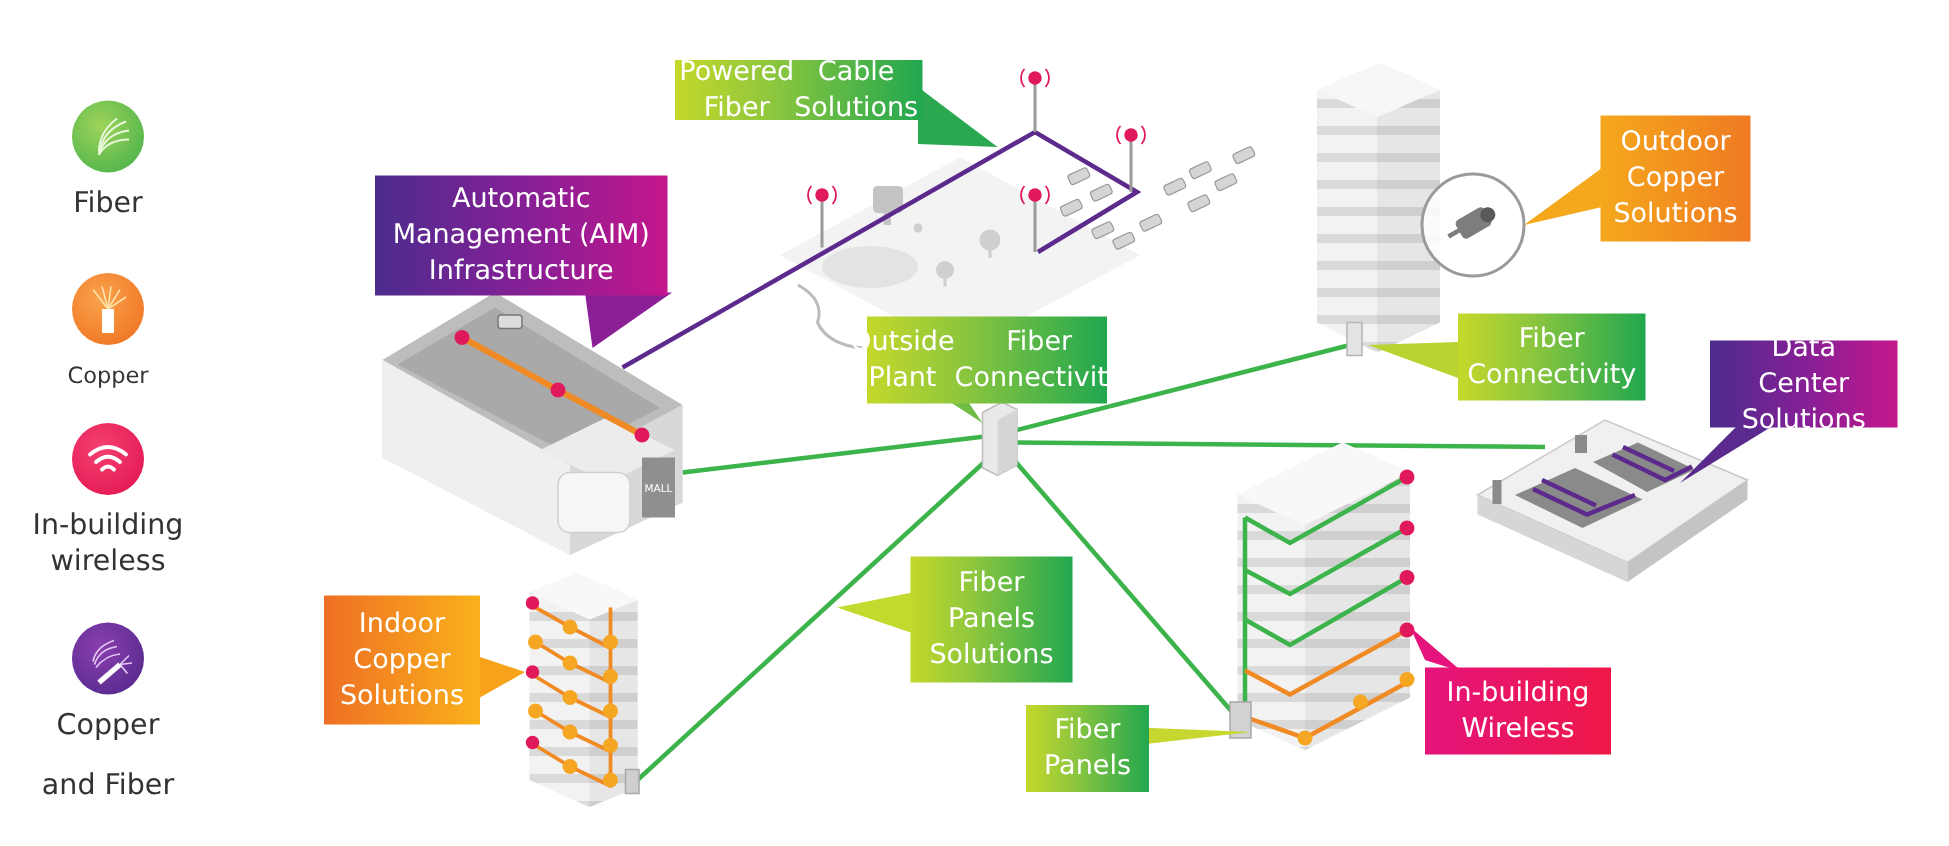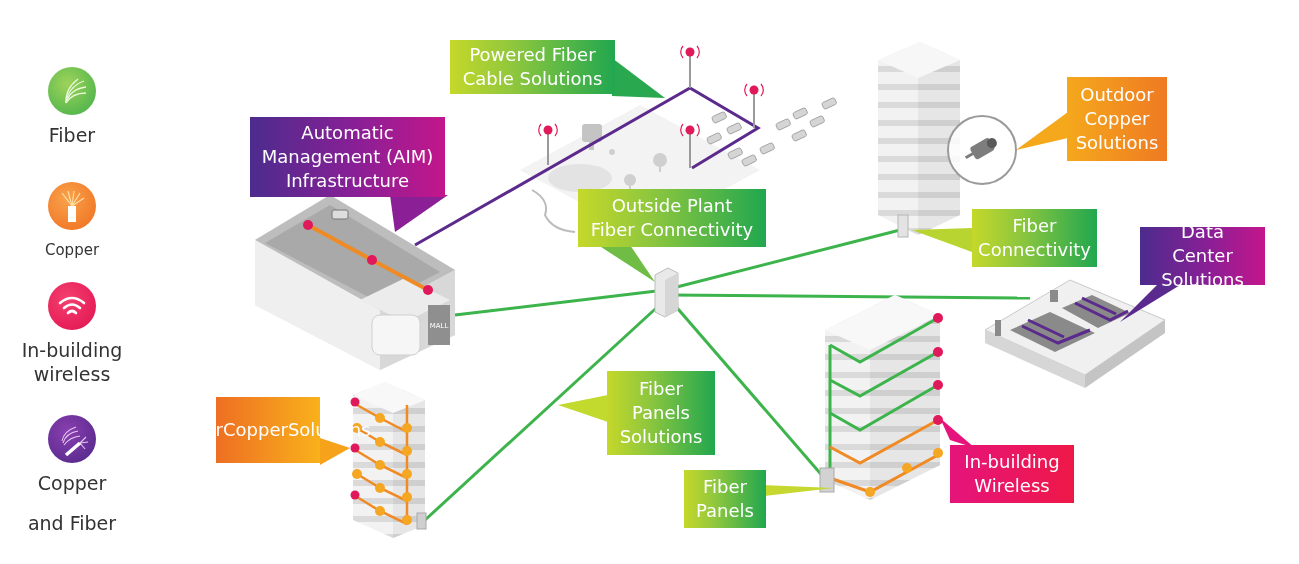--- a/index.html
+++ b/index.html
@@ -302,53 +302,53 @@
               <line x1="32" y1="28" x2="37" y2="34"></line>
             </g>
             <line x1="18" y1="40" x2="32" y2="28" stroke="#fff" stroke-width="3.5"></line>
           </svg>
       </div>
       <div class="legend-label">Copper</div>
       <div class="legend-label" style="margin-top:16px">and Fiber</div>
     </div>
   </div>
 
-  <div class="callout g-green" style="left:450px;top:40px;width:165px;height:54px;flex-direction:column">
+  <div class="callout g-green" style="left:450px;top:40px;width:165px;height:40px;flex-direction:row">
     <div>Powered Fiber</div>
     <div>Cable Solutions</div>
   </div>
 
   <div class="callout g-purple" style="left:250px;top:117px;width:195px;height:80px;flex-direction:column">
     <div>Automatic</div>
     <div>Management (AIM)</div>
     <div>Infrastructure</div>
   </div>
 
-  <div class="callout g-green" style="left:578px;top:189px;width:188px;height:58px;flex-direction:column">
+  <div class="callout g-green" style="left:578px;top:211px;width:160px;height:58px;flex-direction:row">
     <div>Outside Plant</div>
     <div>Fiber Connectivity</div>
   </div>
 
   <div class="callout g-orange" style="left:1067px;top:77px;width:100px;height:84px;flex-direction:column">
     <div>Outdoor</div>
     <div>Copper</div>
     <div>Solutions</div>
   </div>
 
   <div class="callout g-green" style="left:972px;top:209px;width:125px;height:58px;flex-direction:column">
     <div>Fiber</div>
     <div>Connectivity</div>
   </div>
 
   <div class="callout g-purple" style="left:1140px;top:227px;width:125px;height:58px;flex-direction:column">
     <div>Data Center</div>
     <div>Solutions</div>
   </div>
 
-  <div class="callout g-orange-r" style="left:216px;top:397px;width:104px;height:66px;flex-direction:row">
+  <div class="callout g-orange-r" style="left:216px;top:397px;width:104px;height:86px;flex-direction:column">
     <div>Indoor</div>
     <div>Copper</div>
     <div>Solutions</div>
   </div>
 
   <div class="callout g-green" style="left:607px;top:371px;width:108px;height:84px;flex-direction:column">
     <div>Fiber</div>
     <div>Panels</div>
     <div>Solutions</div>
   </div>

